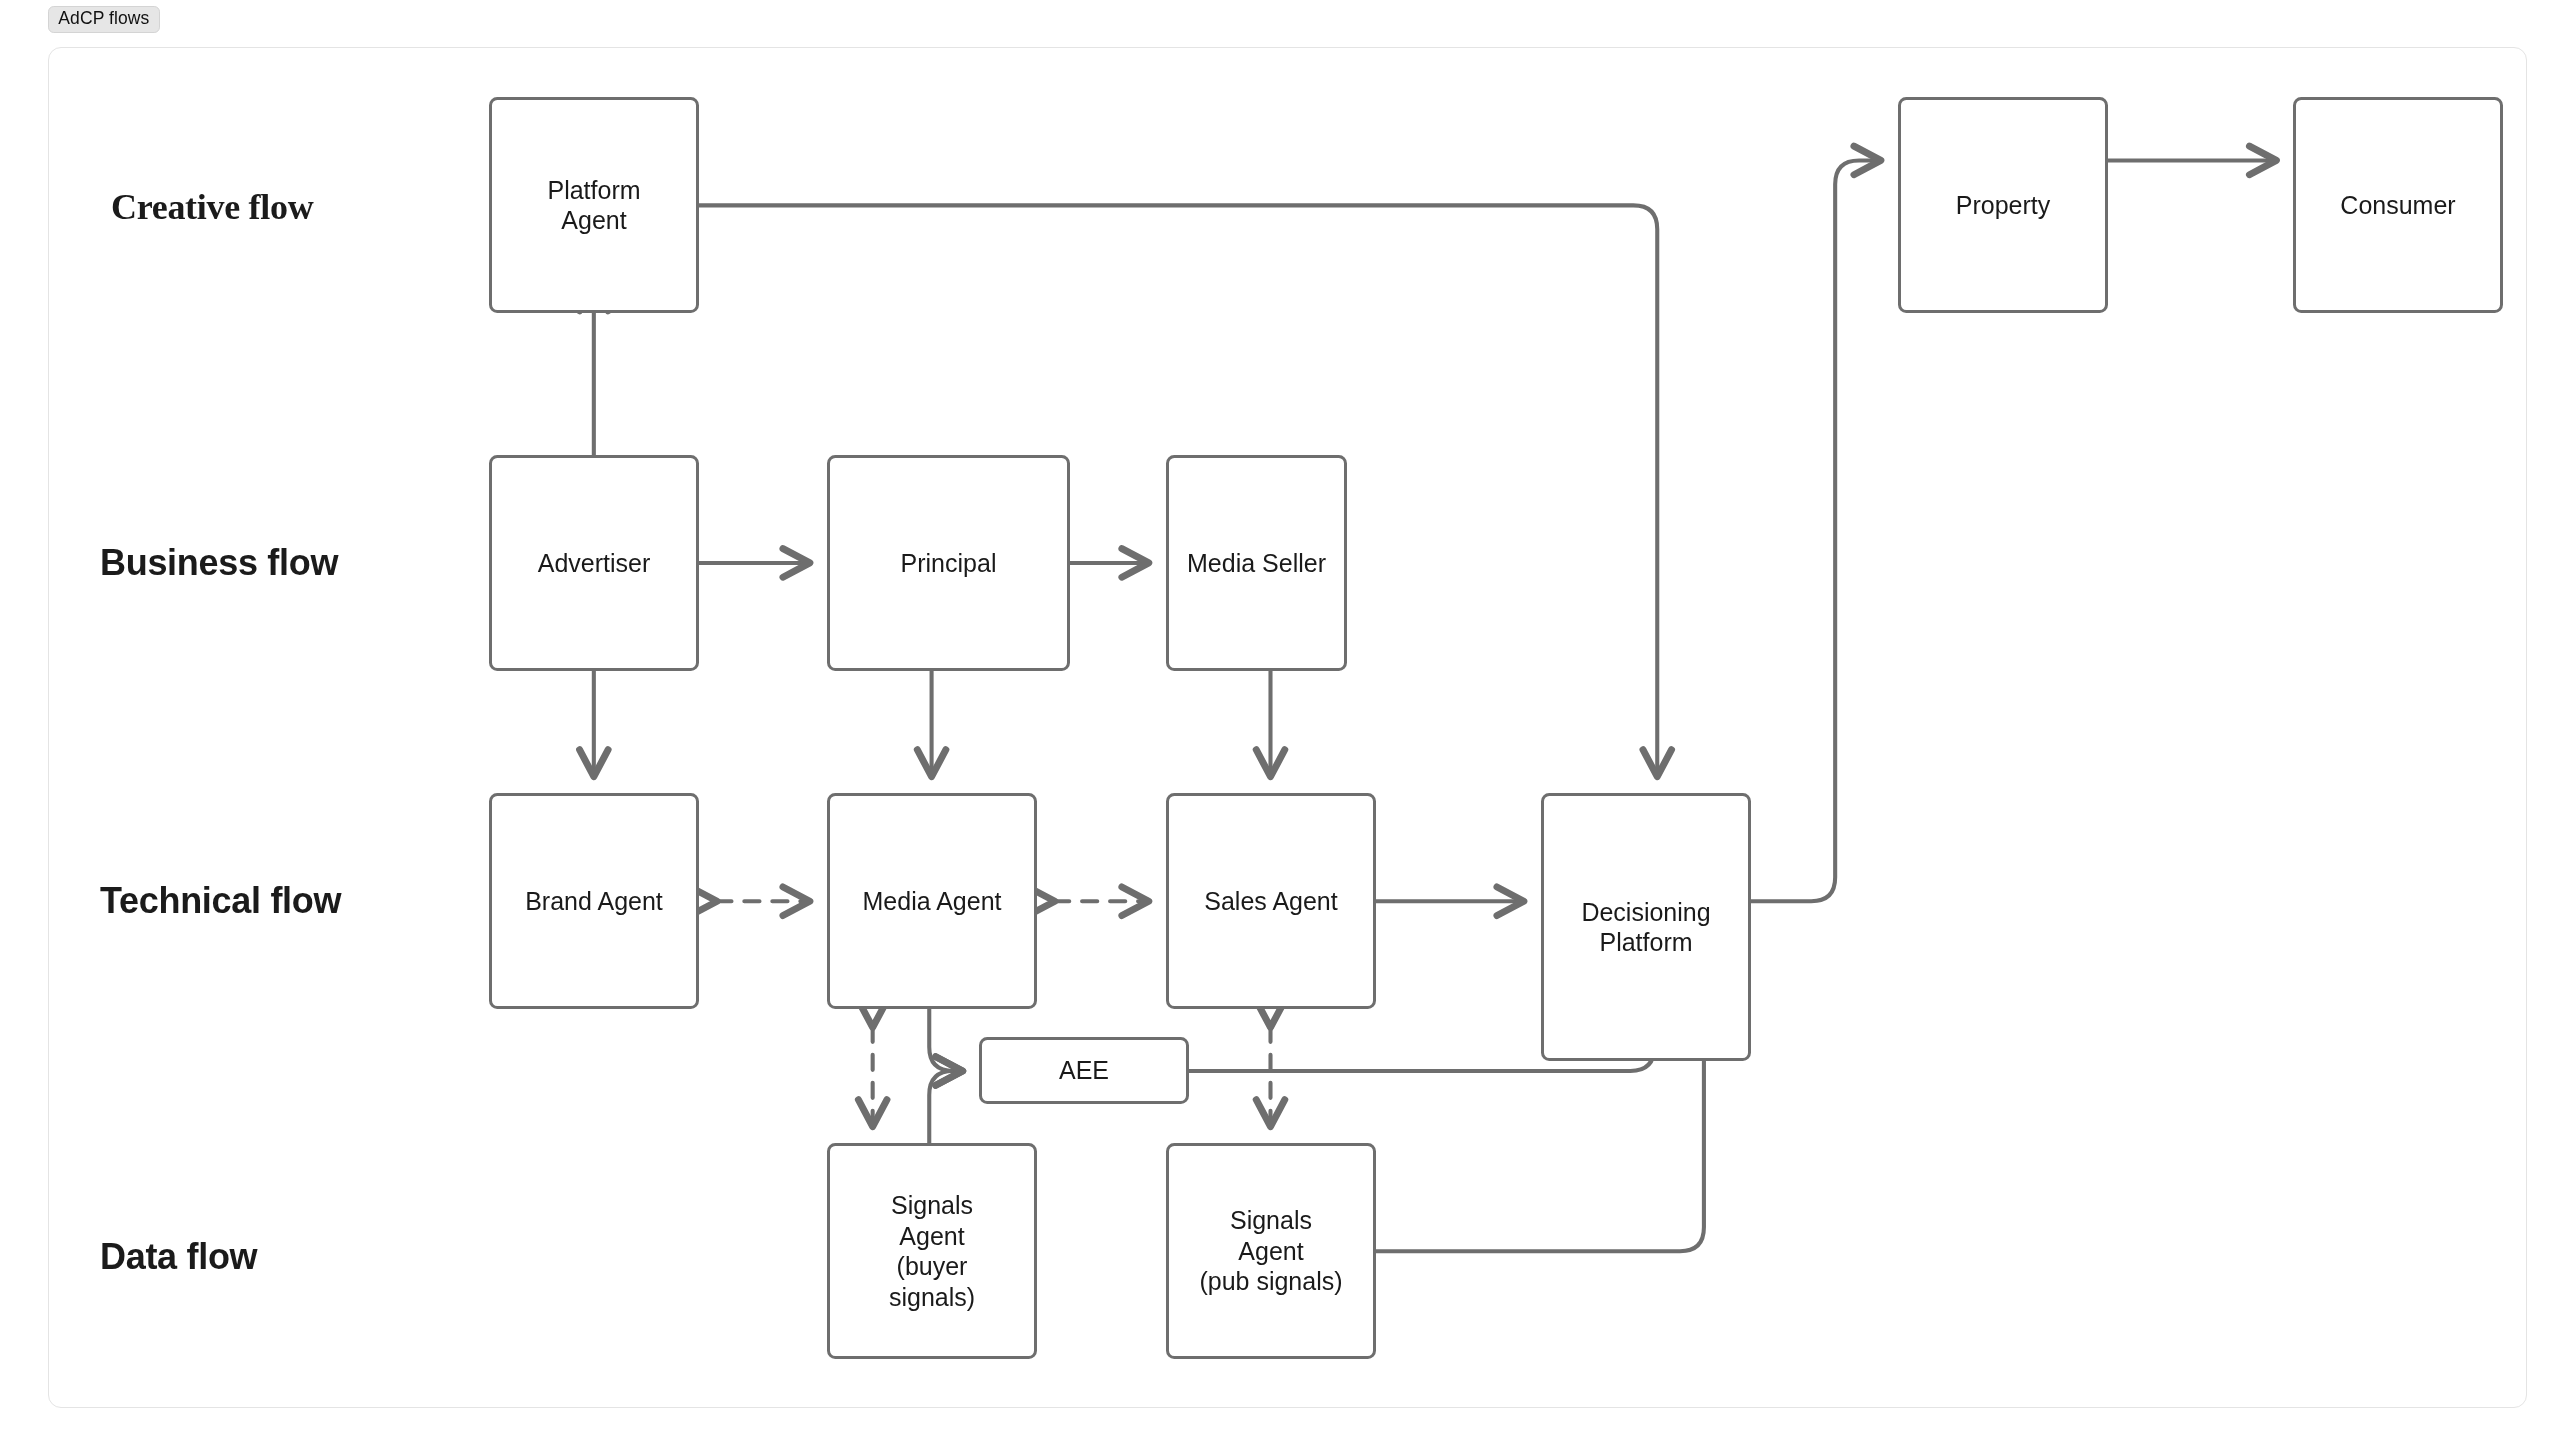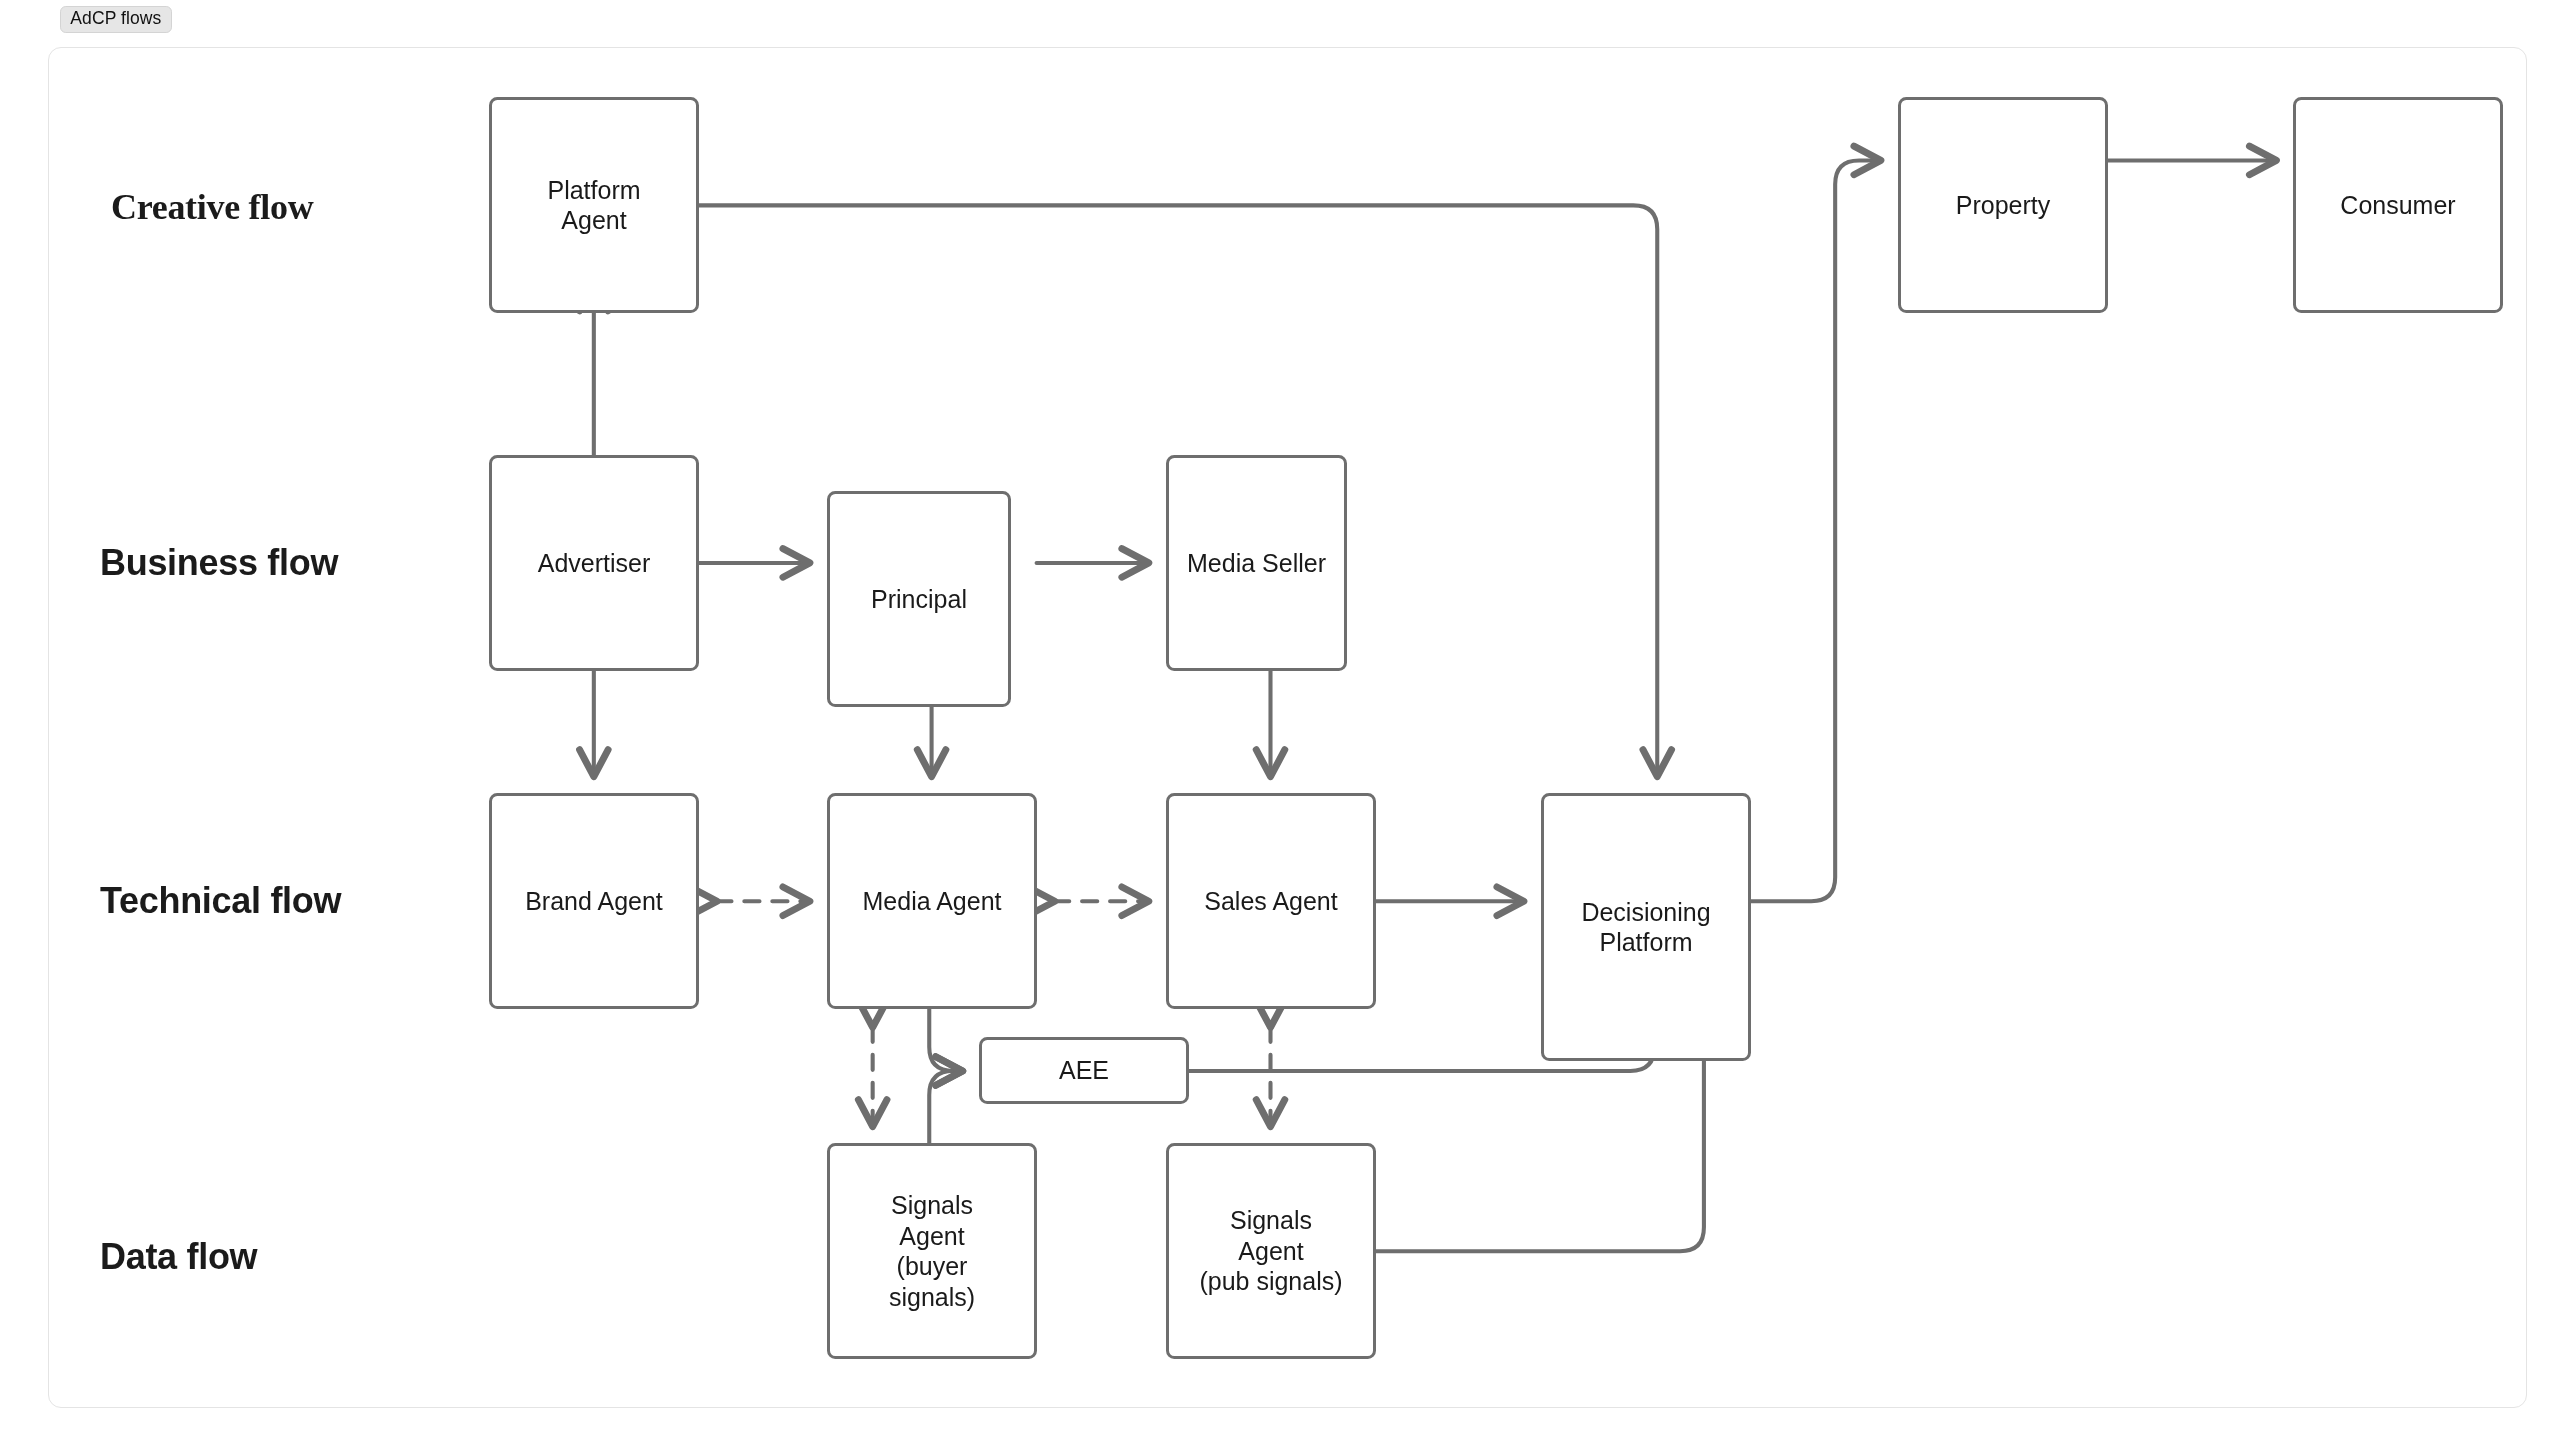--- a/index.html
+++ b/index.html
@@ -22,21 +22,20 @@
     top: 5.8px;
     background: #e6e6e6;
     border: 0.6px solid #d4d4d4;
     border-radius: 5.8px;
     padding: 3.5px 9.3px 4.7px 9.3px;
     font-size: 17.5px;
     line-height: 1;
     color: #111111;
     letter-spacing: 0.1px;
     white-space: nowrap;
-    margin-left: 12px;
   }
   
   .card {
     position: absolute;
     left: 48px;
     top: 47px;
     width: 2479px;
     height: 1361px;
     border: 1.8px solid #e4e4e4;
     border-radius: 13px;
@@ -189,21 +188,21 @@
         <span>Consumer</span>
       </div>
   </div>
 
   <div class="node" style="left:489px; top:455px; width:210px; height:216px;">
     <div>
         <span>Advertiser</span>
       </div>
   </div>
 
-  <div class="node" style="left:827px; top:455px; width:184px; height:216px;margin-top:36px;">
+  <div class="node" style="left:827px; top:455px; width:243px; height:216px;">
     <div>
         <span>Principal</span>
       </div>
   </div>
 
   <div class="node" style="left:1166px; top:455px; width:181px; height:216px;text-align:right;">
     <div>
         <span>Media Seller</span>
       </div>
   </div>

